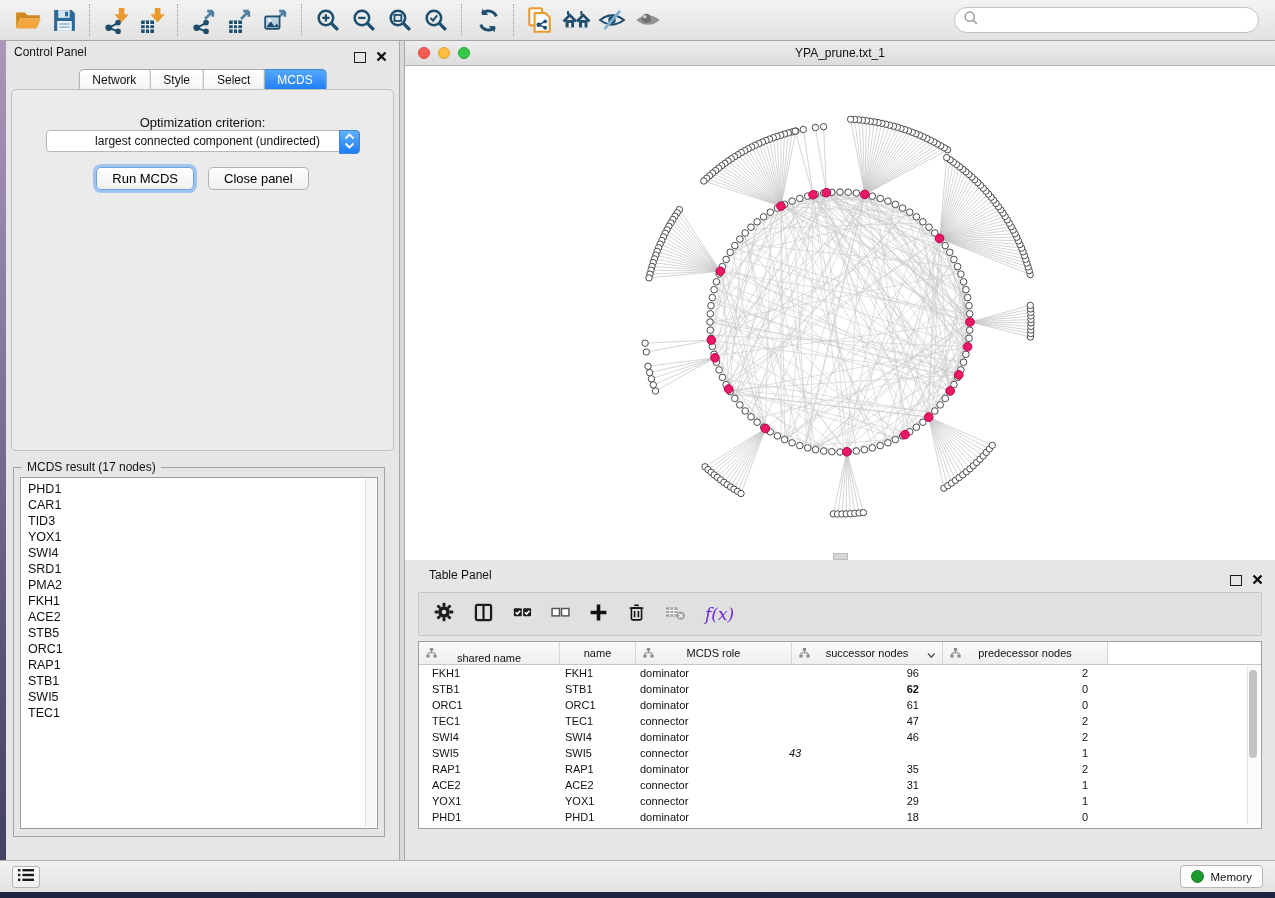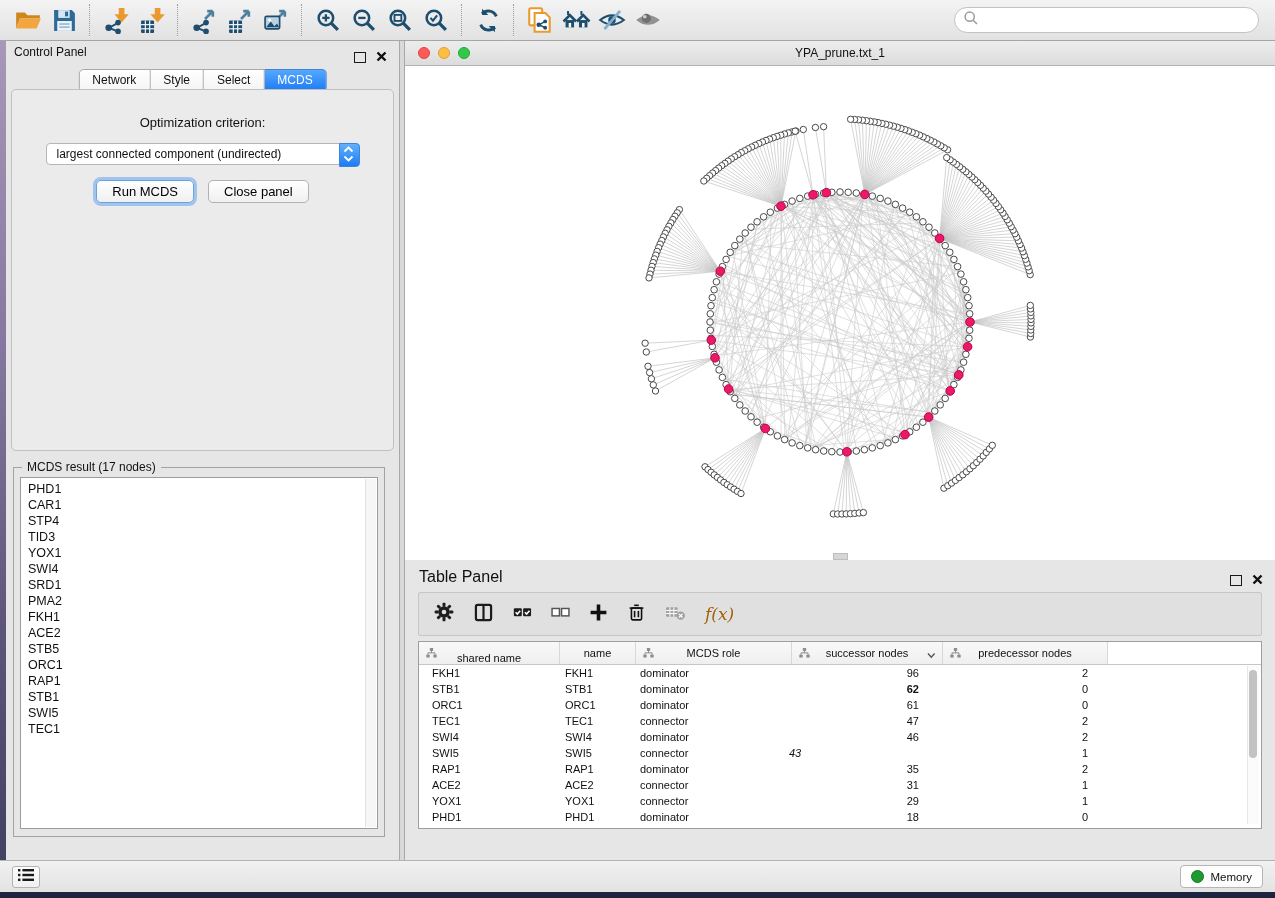--- a/index.html
+++ b/index.html
@@ -31,22 +31,22 @@
   .cp-minis{right:12px;top:7px;}
   .cp-tabs{top:28px;left:50%;transform:translateX(-50%);display:flex;}
   .seg{padding:0 13px;font-size:12px;height:21px;line-height:21px;text-align:center;
     background:linear-gradient(#fff,#f4f4f4);border:1px solid #a9a9a9;border-left:none;cursor:default;}
   .seg:first-child{border-left:1px solid #a9a9a9;border-radius:5px 0 0 5px;}
   .seg:last-child{border-radius:0 5px 5px 0;}
   .seg.active{background:linear-gradient(#56a8fe,#1b7bf6);color:#fff;border-color:#3e85d4;}
   .cp-box{left:5px;top:48px;width:383px;height:362px;background:#ebebeb;
     border:1px solid #c0c0c0;border-radius:5px;}
   .opt-label{margin-top:25px;text-align:center;font-size:13px;}
-  .dropdown{margin:13px auto 0;width:314px;height:22px;background:#fff;border:1px solid #b6b6b6;
-    border-radius:4px;position:relative;font-size:12px;line-height:21px;padding-left:10px;box-sizing:border-box;}
+  .dropdown{margin:0 auto 0;width:314px;height:22px;background:#fff;border:1px solid #b6b6b6;
+    border-radius:4px;position:relative;font-size:12px;line-height:21px;padding-left:10px;box-sizing:border-box;text-align:center;}
   .dd-stepper{position:absolute;right:-1px;top:-1px;width:19px;height:22px;
     background:linear-gradient(#62b1fe,#1d7cf5);border-radius:0 4px 4px 0;border:1px solid #3e85d4;}
   .btn-row{margin-top:15px;display:flex;justify-content:center;gap:14px;}
   .mac-btn{height:23px;padding:0 15px;background:linear-gradient(#ffffff,#f0f0f0);
     border:1px solid #b1b1b1;border-radius:5px;font-size:13px;line-height:21px;font-family:"Liberation Sans",sans-serif;}
   .mac-btn.focused{box-shadow:0 0 0 3px rgba(110,170,240,.6);border-color:#69a2dd;}
   .fieldset{left:7px;top:426px;width:372px;height:370px;border:1px solid #a3a3a3;background:#e6e6e6;}
   .legend{position:absolute;top:-8px;left:8px;background:#e6e6e6;padding:0 5px;font-size:12px;}
   .result-list{position:absolute;left:6px;right:6px;top:9px;bottom:7px;background:#fff;
     border:1px solid #9b9b9b;font-size:12.5px;line-height:16px;padding:3px 0 0 7px;overflow:hidden;}
@@ -60,26 +60,26 @@
   .net-titlebar{left:0;top:0;width:870px;height:25px;background:linear-gradient(#ededed,#dcdcdc);
     border-bottom:1px solid #b2b2b2;}
   .traffic{position:absolute;left:13px;top:6px;display:flex;gap:8px;}
   .traffic i{width:12px;height:12px;border-radius:50%;display:block;}
   .net-title{width:100%;text-align:center;font-size:12px;line-height:24px;}
   .net-canvas{left:0;top:25px;width:870px;height:494px;background:#fff;}
   .net-splitter{left:428px;top:512px;width:15px;height:7px;background:#d6d6d6;border:1px solid #bdbdbd;}
 
   
   .table-panel{left:0;top:522px;width:870px;height:297px;background:#e6e6e6;}
-  .tp-title{left:14px;top:5px;font-size:16px;}
+  .tp-title{left:24px;top:5px;font-size:12px;}
   .tp-minis{right:12px;top:8px;}
   .tp-toolbar{left:13px;top:29px;width:844px;height:44px;background:#e0e0e0;
     border:1px solid #c6c6c6;border-radius:2px;display:flex;align-items:center;gap:19px;padding:0 15px;}
   .tp-tool{display:flex;align-items:center;justify-content:center;}
-  .fx{font-family:"DejaVu Serif",serif;font-style:italic;color:#a16207;font-size:17px;}
+  .fx{font-family:"DejaVu Serif",serif;font-style:italic;color:#6d28d9;font-size:17px;}
   .tp-table{left:13px;top:78px;width:844px;height:188px;background:#fff;border:1px solid #9e9e9e;overflow:hidden;}
   .thead{display:flex;height:22px;background:linear-gradient(#f9f9f9,#efefef);
     border-bottom:1px solid #c6c6c6;font-size:11px;}
   .th{position:relative;display:flex;align-items:center;justify-content:center;
     border-right:1px solid #d8d8d8;flex:none;}
   .th .mini{position:absolute;left:7px;top:6px;}
   .th .sort{position:absolute;right:6px;top:8px;}
   .trow{display:flex;height:16px;font-size:11px;align-items:center;}
   .td{flex:none;white-space:nowrap;overflow:hidden;}
   .tp-vscroll{position:absolute;right:2px;top:24px;bottom:4px;width:11px;background:#fbfbfb;border-left:1px solid #e6e6e6;}
@@ -330,21 +330,20 @@
       <button class="mac-btn focused">Run MCDS</button>
       <button class="mac-btn">Close panel</button>
     </div>
   </div>
   <div class="abs fieldset">
     <span class="legend">MCDS result (17 nodes)</span>
     <div class="result-list" id="resultList">
       <div class="result-scroll"></div>
     <div>PHD1</div>
         <div>CAR1</div>
-        <div>STP4</div>
         <div>TID3</div>
         <div>YOX1</div>
         <div>SWI4</div>
         <div>SRD1</div>
         <div>PMA2</div>
         <div>FKH1</div>
         <div>ACE2</div>
         <div>STB5</div>
         <div>ORC1</div>
         <div>RAP1</div>

